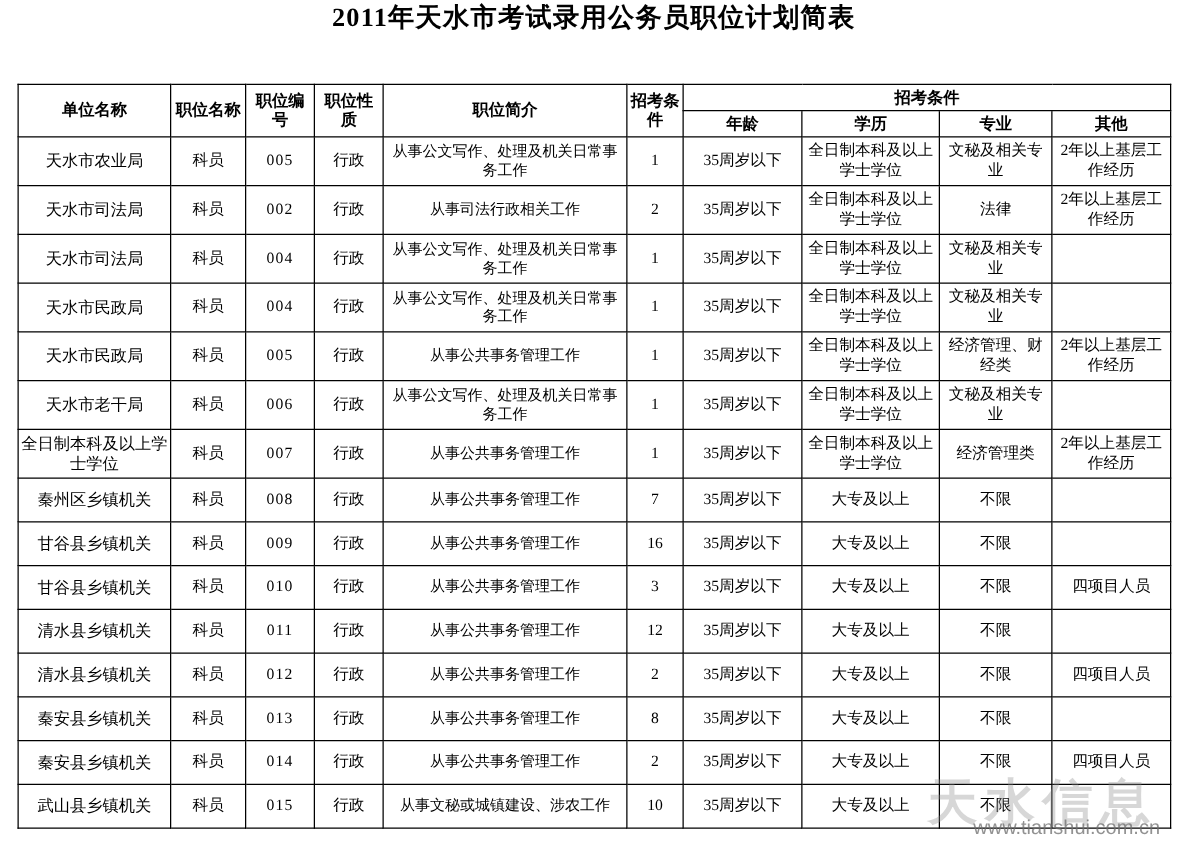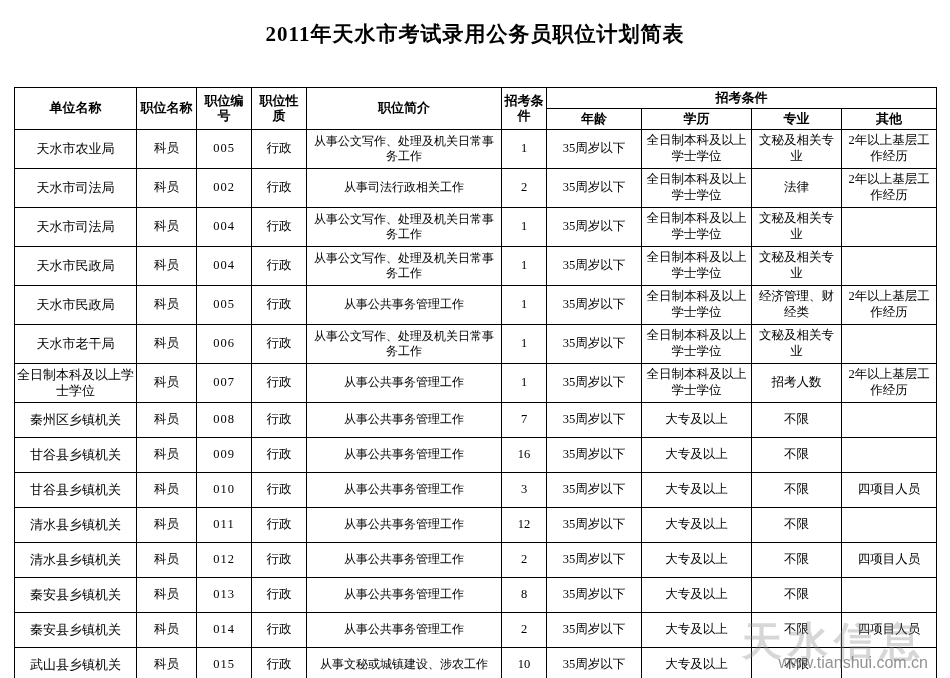--- a/index.html
+++ b/index.html
@@ -20,21 +20,21 @@
     height: 678px;
     position: relative;
     box-sizing: border-box;
     padding: 0 14px;
   }
   #title {
     text-align: center;
     font-size: 21px;
     font-weight: bold;
     letter-spacing: 1px;
-    padding-top: 20px;
+    padding-top: 0;
     padding-bottom: 7px;
     font-family: "Liberation Serif", "DejaVu Serif", serif;
   }
   table.main {
     border-collapse: collapse;
     width: 922px;
     table-layout: fixed;
     font-size: 12.5px;
     margin-top: 32px;
   }
@@ -224,21 +224,21 @@
         </tr>
         <tr class="row-tall">
           <td class="unit">全日制本科及以上学士学位</td>
           <td class="num">科员</td>
           <td class="code">007</td>
           <td class="num">行政</td>
           <td class="brief">从事公共事务管理工作</td>
           <td class="count">1</td>
           <td class="num">35周岁以下</td>
           <td class="num">全日制本科及以上学士学位</td>
-          <td class="num">招考人数</td>
+          <td class="num">经济管理类</td>
           <td class="num">2年以上基层工作经历</td>
         </tr>
         <tr class="row-short">
           <td class="unit">秦州区乡镇机关</td>
           <td class="num">科员</td>
           <td class="code">008</td>
           <td class="num">行政</td>
           <td class="brief">从事公共事务管理工作</td>
           <td class="count">7</td>
           <td class="num">35周岁以下</td>

